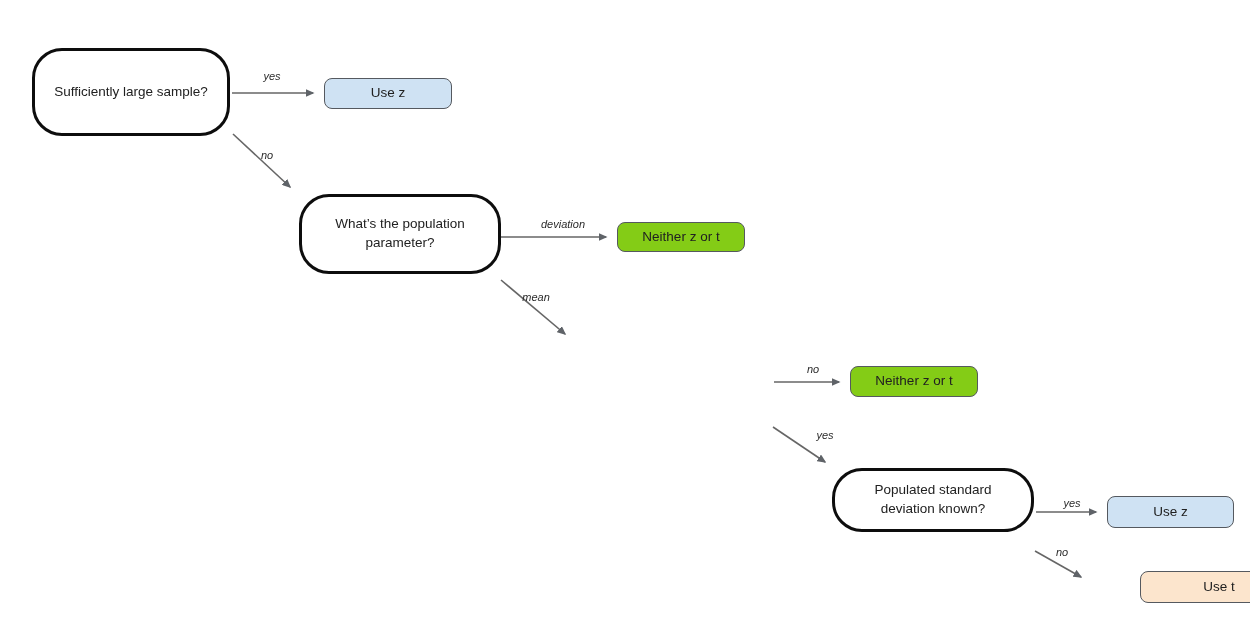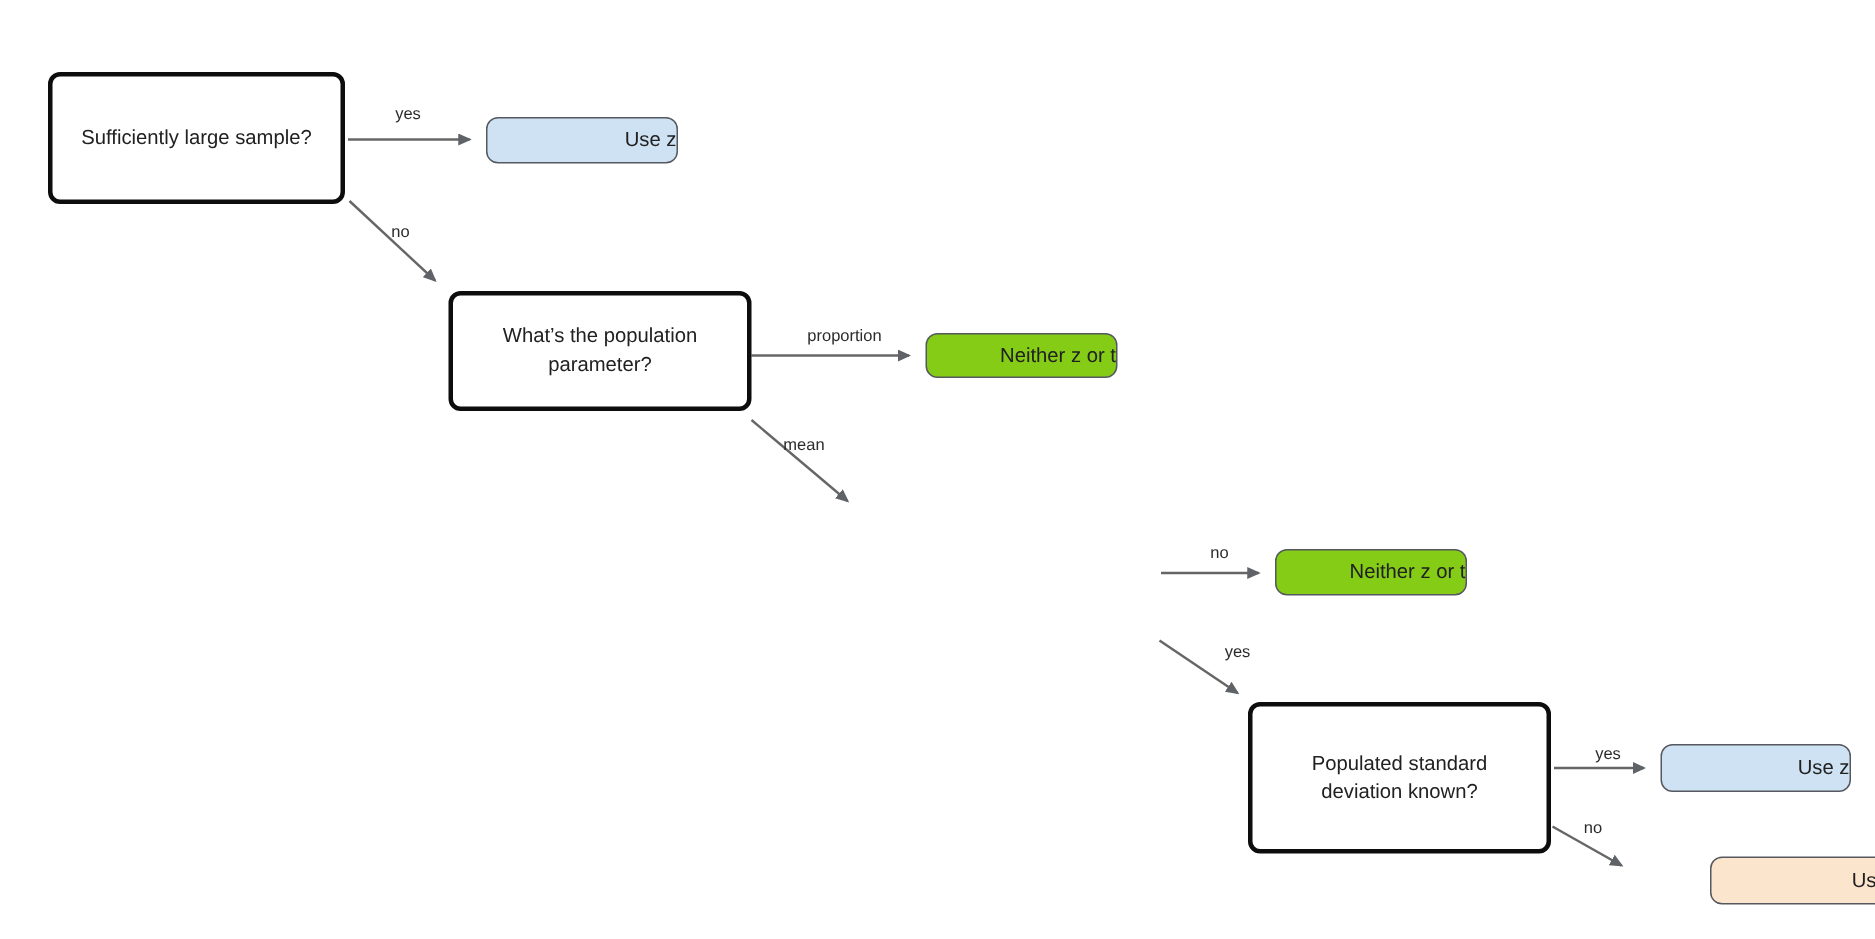--- a/index.html
+++ b/index.html
@@ -27,38 +27,38 @@
     display: flex;
     align-items: center;
     justify-content: center;
     text-align: center;
     box-sizing: border-box;
     color: #212121;
   }
   .decision {
     background: #ffffff;
     border: 3px solid #0d0d0d;
-    border-radius: 8px;
+    border-radius: 30px;
     font-size: 13.5px;
     line-height: 1.4;
     padding: 6px 16px;
   }
   .result {
     border: 1.6px solid #55595f;
     border-radius: 8px;
     font-size: 13.5px;
     line-height: 1.2;
-    justify-content: flex-end;
   }
   .fill-blue   { background: #cfe2f3; }
   .fill-purple { background: #84cc16; }
   .fill-peach  { background: #fce5cd; }
   .edge-label {
     position: absolute;
     transform: translate(-50%, -50%);
+    font-style: italic;
     font-size: 11px;
     color: #2b2b2b;
     white-space: nowrap;
   }
 </style>
 </head>
 <body>
 
 <div class="canvas">
 
@@ -80,21 +80,21 @@
 
   <div class="node decision" style="left:32px;  top:48px;  width:198px; height:88px;">
     <span>Sufficiently large sample?</span>
   </div>
 
   <div class="node decision" style="left:299px; top:194px; width:202px; height:80px;">
     <span>What’s the population parameter?</span>
   </div>
 
 
-  <div class="node decision" style="left:832px; top:468px; width:202px; height:101px;">
+  <div class="node decision" style="left:832px; top:468px; width:202px; height:64px;">
     <span>Populated standard deviation known?</span>
   </div>
 
   <div class="node result fill-blue" style="left:324px; top:78px; width:128px; height:31px;">
     <span>Use z</span>
   </div>
 
   <div class="node result fill-purple" style="left:617px; top:222px; width:128px; height:30px;">
     <span>Neither z or t</span>
   </div>
@@ -106,20 +106,20 @@
   <div class="node result fill-blue" style="left:1107px; top:496px; width:127px; height:32px;">
     <span>Use z</span>
   </div>
 
   <div class="node result fill-peach" style="left:1140px; top:571px; width:127px; height:32px;padding-left:31px;">
     <span>Use t</span>
   </div>
 
   <div class="edge-label" style="left:272px;  top:76px;">yes</div>
   <div class="edge-label" style="left:267px;  top:155px;">no</div>
-  <div class="edge-label" style="left:563px;  top:224px;">proportion</div>
+  <div class="edge-label" style="left:563px;  top:224px;">deviation</div>
   <div class="edge-label" style="left:536px;  top:297px;">mean</div>
   <div class="edge-label" style="left:813px;  top:369px;">no</div>
   <div class="edge-label" style="left:825px;  top:435px;">yes</div>
   <div class="edge-label" style="left:1072px; top:503px;">yes</div>
   <div class="edge-label" style="left:1062px; top:552px;">no</div>
 
 </div>
 
 </body></html>

